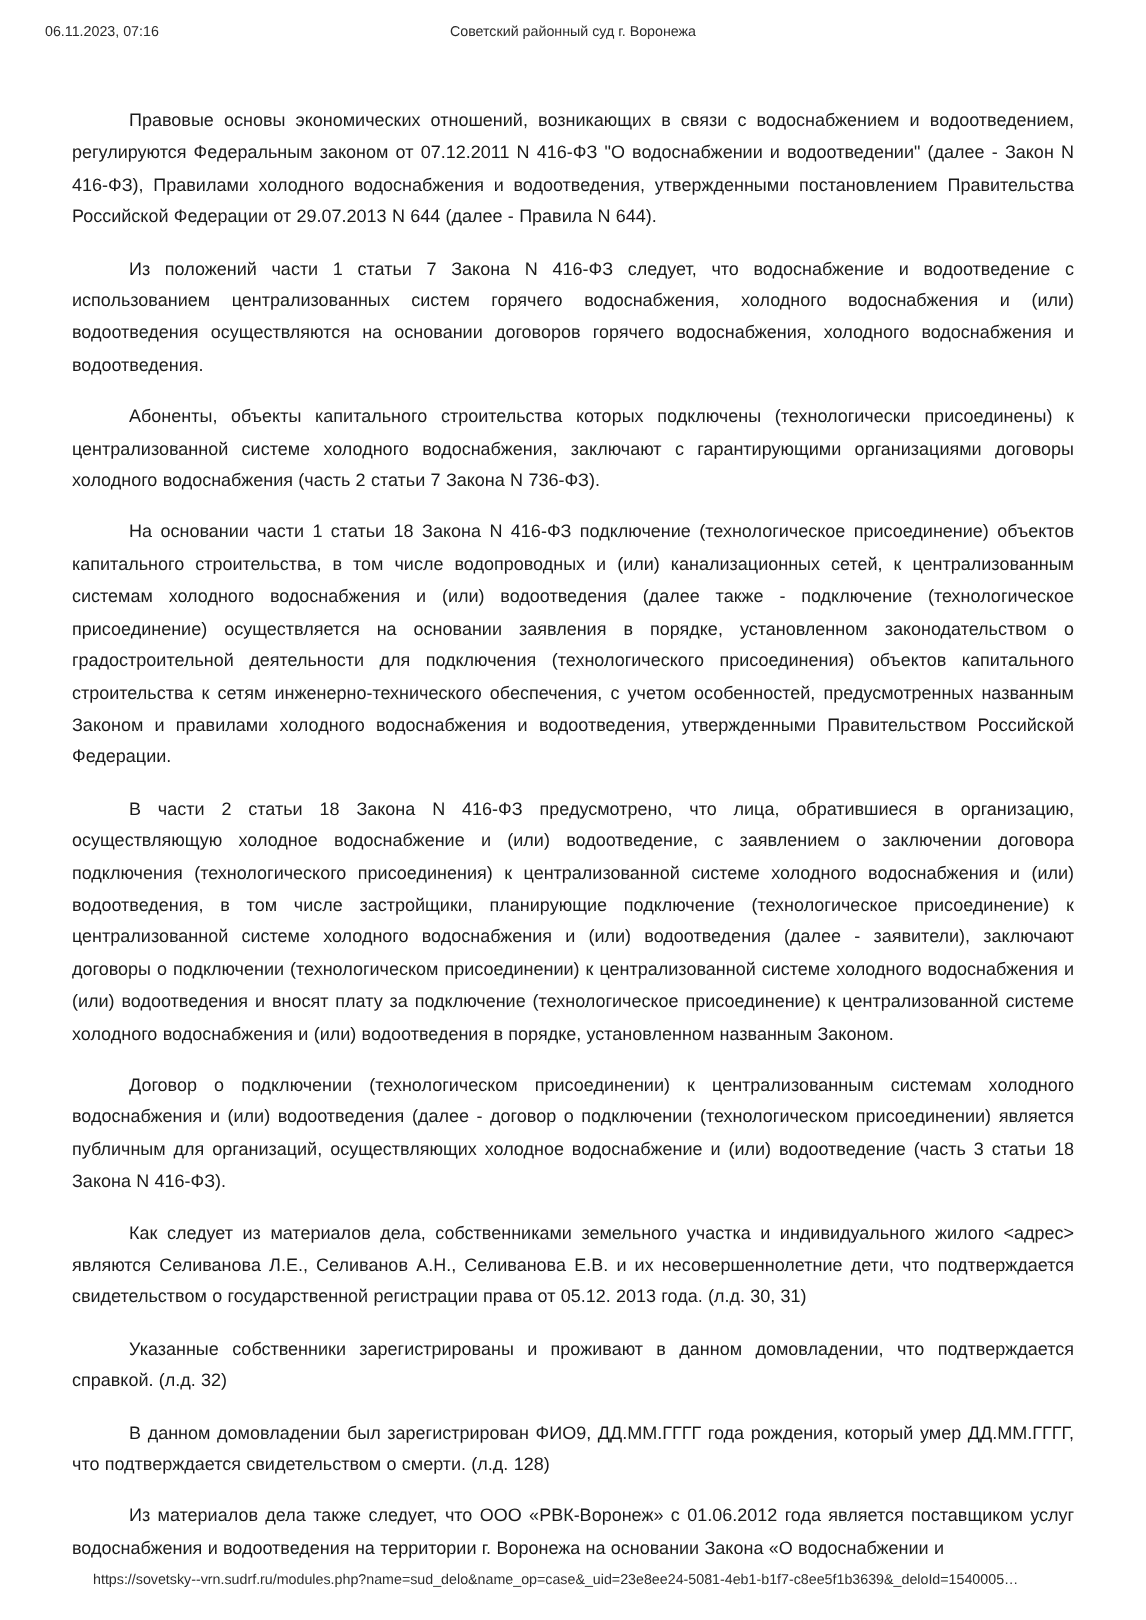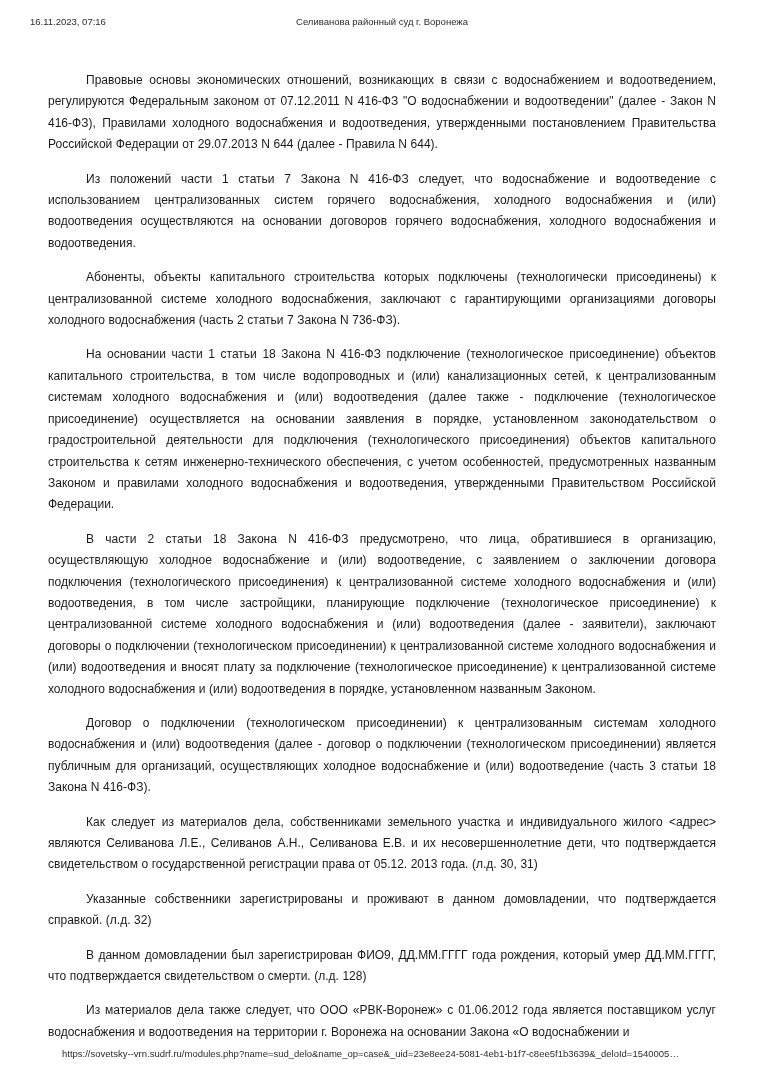--- a/index.html
+++ b/index.html
@@ -88,22 +88,22 @@
     word-spacing: 0.2px;
   }
   .doc-body p:last-child {
     margin-bottom: 0;
   }
 </style>
 </head>
 <body>
 
 <div class="page-header">
-  <span class="hdr-date">16.11.2023, 07:16</span>
-  <span class="hdr-title">Селиванова районный суд г. Воронежа</span>
+  <span class="hdr-date">06.11.2023, 07:16</span>
+  <span class="hdr-title">Советский районный суд г. Воронежа</span>
 </div>
 
 <div class="doc-body">
   <p>Правовые основы экономических отношений, возникающих в связи с водоснабжением и водоотведением, регулируются Федеральным законом от 07.12.2011 N 416-ФЗ "О водоснабжении и водоотведении" (далее - Закон N 416-ФЗ), Правилами холодного водоснабжения и водоотведения, утвержденными постановлением Правительства Российской Федерации от 29.07.2013 N 644 (далее - Правила N 644).</p>
   <p>Из положений части 1 статьи 7 Закона N 416-ФЗ следует, что водоснабжение и водоотведение с использованием централизованных систем горячего водоснабжения, холодного водоснабжения и (или) водоотведения осуществляются на основании договоров горячего водоснабжения, холодного водоснабжения и водоотведения.</p>
   <p>Абоненты, объекты капитального строительства которых подключены (технологически присоединены) к централизованной системе холодного водоснабжения, заключают с гарантирующими организациями договоры холодного водоснабжения (часть 2 статьи 7 Закона N 736-ФЗ).</p>
   <p>На основании части 1 статьи 18 Закона N 416-ФЗ подключение (технологическое присоединение) объектов капитального строительства, в том числе водопроводных и (или) канализационных сетей, к централизованным системам холодного водоснабжения и (или) водоотведения (далее также - подключение (технологическое присоединение) осуществляется на основании заявления в порядке, установленном законодательством о градостроительной деятельности для подключения (технологического присоединения) объектов капитального строительства к сетям инженерно-технического обеспечения, с учетом особенностей, предусмотренных названным Законом и правилами холодного водоснабжения и водоотведения, утвержденными Правительством Российской Федерации.</p>
   <p>В части 2 статьи 18 Закона N 416-ФЗ предусмотрено, что лица, обратившиеся в организацию, осуществляющую холодное водоснабжение и (или) водоотведение, с заявлением о заключении договора подключения (технологического присоединения) к централизованной системе холодного водоснабжения и (или) водоотведения, в том числе застройщики, планирующие подключение (технологическое присоединение) к централизованной системе холодного водоснабжения и (или) водоотведения (далее - заявители), заключают договоры о подключении (технологическом присоединении) к централизованной системе холодного водоснабжения и (или) водоотведения и вносят плату за подключение (технологическое присоединение) к централизованной системе холодного водоснабжения и (или) водоотведения в порядке, установленном названным Законом.</p>
   <p>Договор о подключении (технологическом присоединении) к централизованным системам холодного водоснабжения и (или) водоотведения (далее - договор о подключении (технологическом присоединении) является публичным для организаций, осуществляющих холодное водоснабжение и (или) водоотведение (часть 3 статьи 18 Закона N 416-ФЗ).</p>
   <p>Как следует из материалов дела, собственниками земельного участка и индивидуального жилого &lt;адрес&gt; являются Селиванова Л.Е., Селиванов А.Н., Селиванова Е.В. и их несовершеннолетние дети, что подтверждается свидетельством о государственной регистрации права от 05.12. 2013 года. (л.д. 30, 31)</p>

